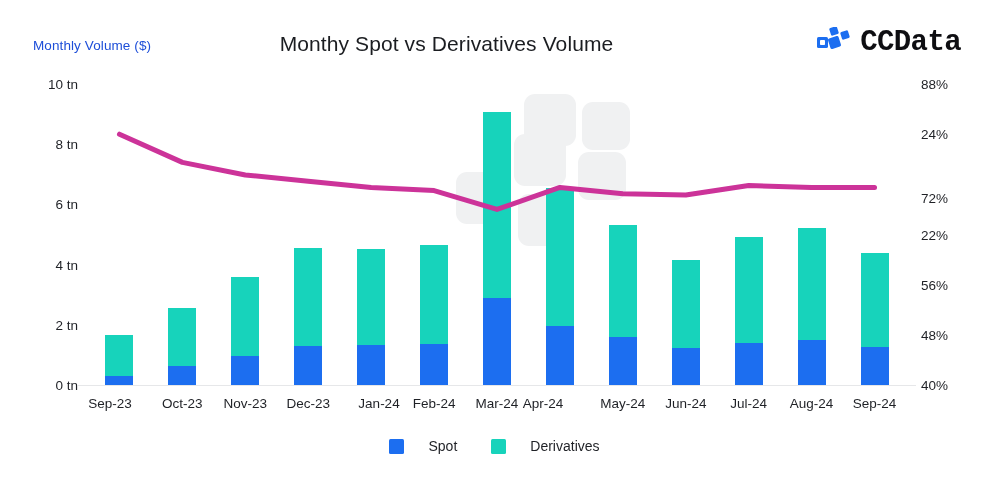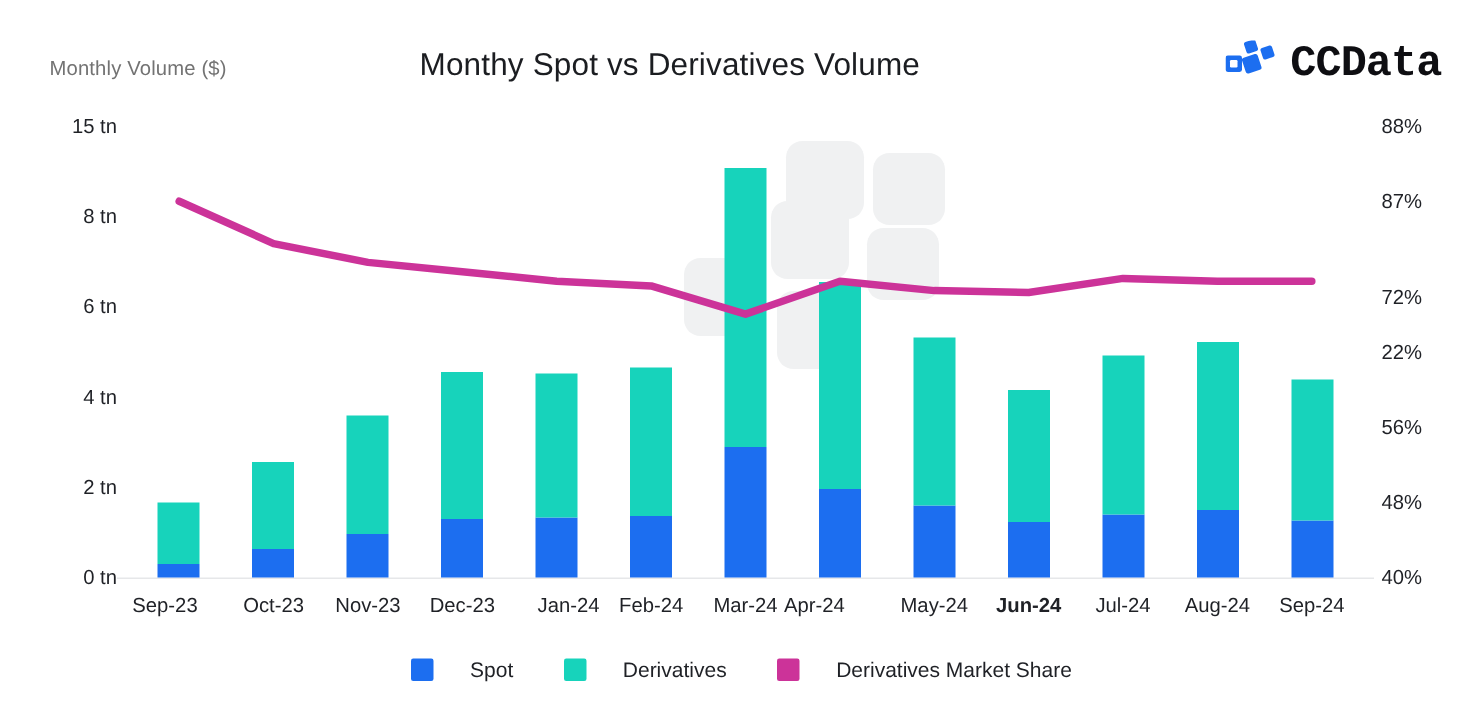--- a/index.html
+++ b/index.html
@@ -13,21 +13,21 @@
     position: relative;
     width: 989px; height: 480px;
     background: #ffffff;
   }
 
   
   .axis-unit-label {
     position: absolute;
     left: 33px; top: 38px;
     font-size: 13.5px;
-    color: #737373;
+    color: #1d4ed8;
     letter-spacing: .1px;
     white-space: nowrap;
   }
   .chart-title {
     position: absolute;
     left: 0; right: 0; top: 32px;
     text-align: center;
     font-size: 21px;
     font-weight: 400;
     color: #1b1d21;
@@ -183,29 +183,29 @@
     </svg>
     <div class="baseline"></div>
   </div>
 
   <div id="left-ticks">
       <div class="tick left" style="top: 385px;">0 tn</div>
       <div class="tick left" style="top: 324.8px;">2 tn</div>
       <div class="tick left" style="top: 264.6px;">4 tn</div>
       <div class="tick left" style="top: 204.4px;">6 tn</div>
       <div class="tick left" style="top: 144.2px;">8 tn</div>
-      <div class="tick left" style="top: 84px;">15 tn</div>
+      <div class="tick left" style="top: 84px;">10 tn</div>
     </div>
   <div id="right-ticks">
       <div class="tick right" style="top: 385px;">40%</div>
       <div class="tick right" style="top: 334.833px;">48%</div>
       <div class="tick right" style="top: 284.667px;">56%</div>
       <div class="tick right" style="top: 234.5px;">22%</div>
       <div class="tick right" style="top: 198px;">72%</div>
-      <div class="tick right" style="top: 134.167px;">87%</div>
+      <div class="tick right" style="top: 134.167px;">24%</div>
       <div class="tick right" style="top: 84px;">88%</div>
     </div>
 
   <div class="bars" id="bars-layer">
       <div class="bar-group" style="left: 17.4615px;">
         <div class="seg seg-spot" style="height: 9.03px; background: rgb(28, 110, 240);"></div>
         <div class="seg seg-deriv" style="height: 40.635px; bottom: 9.03px; background: rgb(23, 211, 187);"></div>
       </div>
       <div class="bar-group" style="left: 80.3846px;">
         <div class="seg seg-spot" style="height: 18.662px; background: rgb(28, 110, 240);"></div>
@@ -264,34 +264,30 @@
   <div class="xlabels" id="xlabels">
       <div class="xlabel" style="left: 22px;">Sep-23</div>
       <div class="xlabel" style="left: 94.3846px;">Oct-23</div>
       <div class="xlabel" style="left: 157.308px;">Nov-23</div>
       <div class="xlabel" style="left: 220.231px;">Dec-23</div>
       <div class="xlabel" style="left: 291px;">Jan-24</div>
       <div class="xlabel" style="left: 346.077px;">Feb-24</div>
       <div class="xlabel" style="left: 409px;">Mar-24</div>
       <div class="xlabel" style="left: 455px;">Apr-24</div>
       <div class="xlabel" style="left: 534.846px;">May-24</div>
-      <div class="xlabel" style="left: 597.769px; font-weight: bold;">Jun-24</div>
+      <div class="xlabel" style="left: 597.769px;">Jun-24</div>
       <div class="xlabel" style="left: 660.692px;">Jul-24</div>
       <div class="xlabel" style="left: 723.615px;">Aug-24</div>
       <div class="xlabel" style="left: 786.538px;">Sep-24</div>
     </div>
 
   <div class="legend" id="legend">
       <div class="legend-item">
         <span class="legend-swatch" style="background: rgb(28, 110, 240);"></span>
         <span class="legend-text">Spot</span>
       </div>
       <div class="legend-item">
         <span class="legend-swatch" style="background: rgb(23, 211, 187);"></span>
         <span class="legend-text">Derivatives</span>
       </div>
-      <div class="legend-item">
-        <span class="legend-swatch" style="background: rgb(204, 51, 153);"></span>
-        <span class="legend-text">Derivatives Market Share</span>
-      </div>
     </div>
 
 </div>
 
 </body></html>

